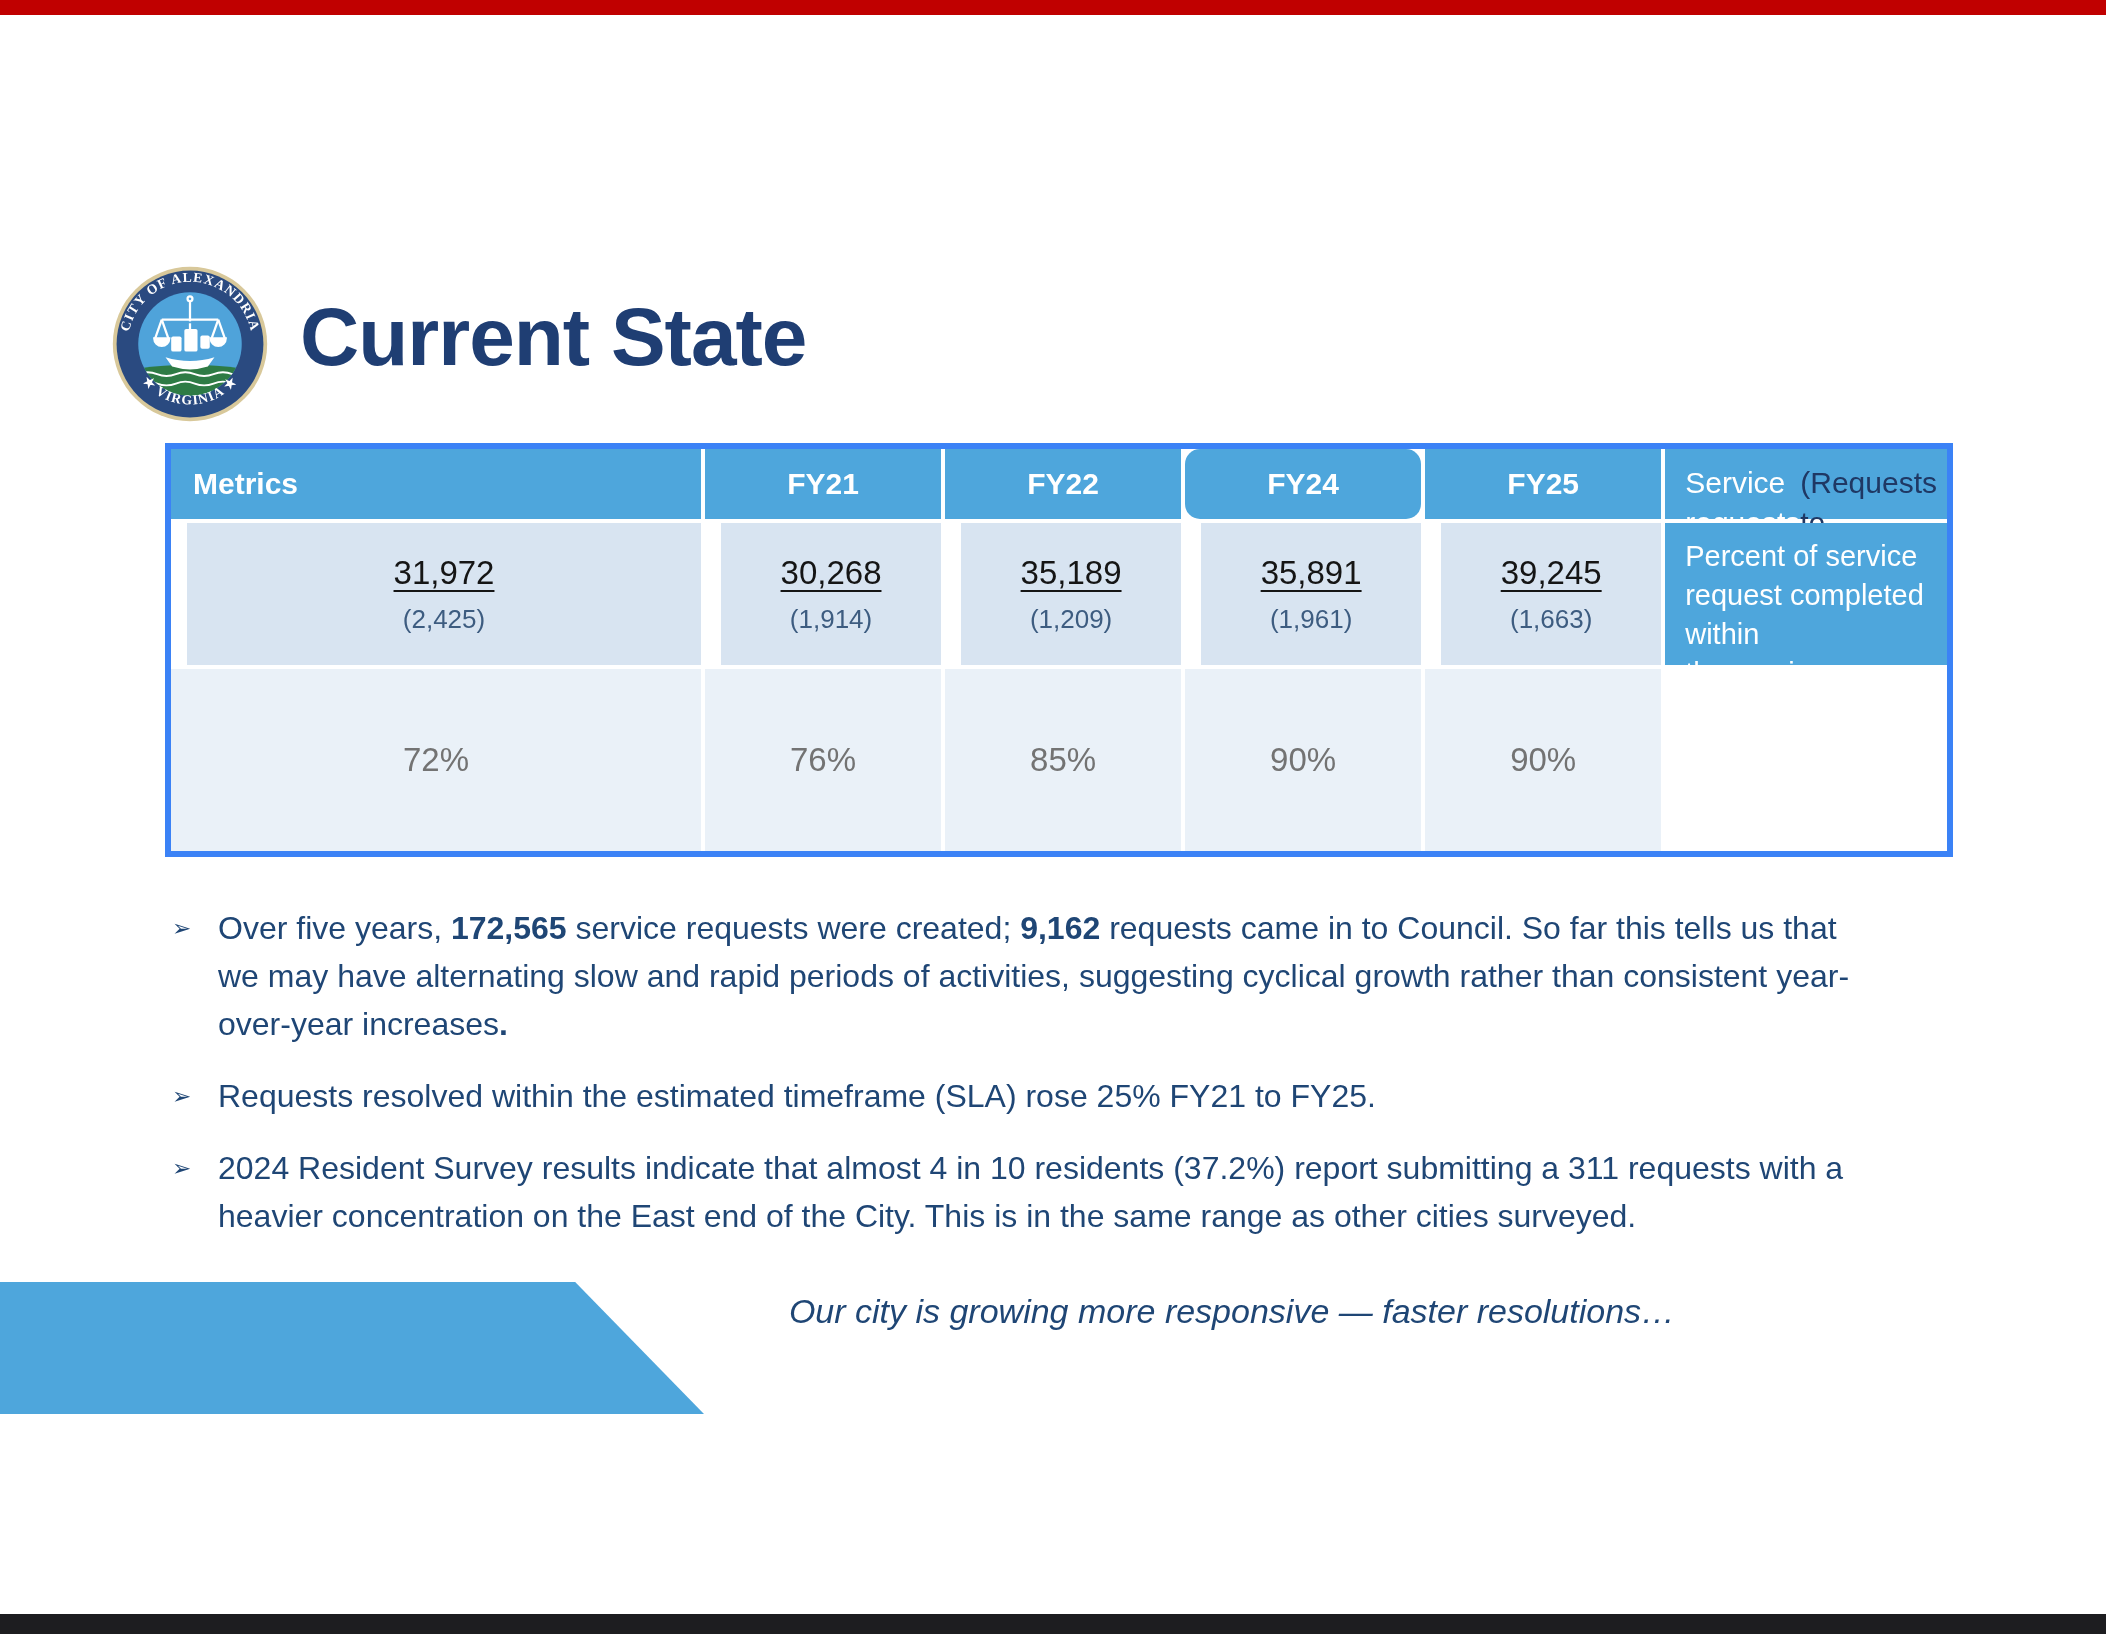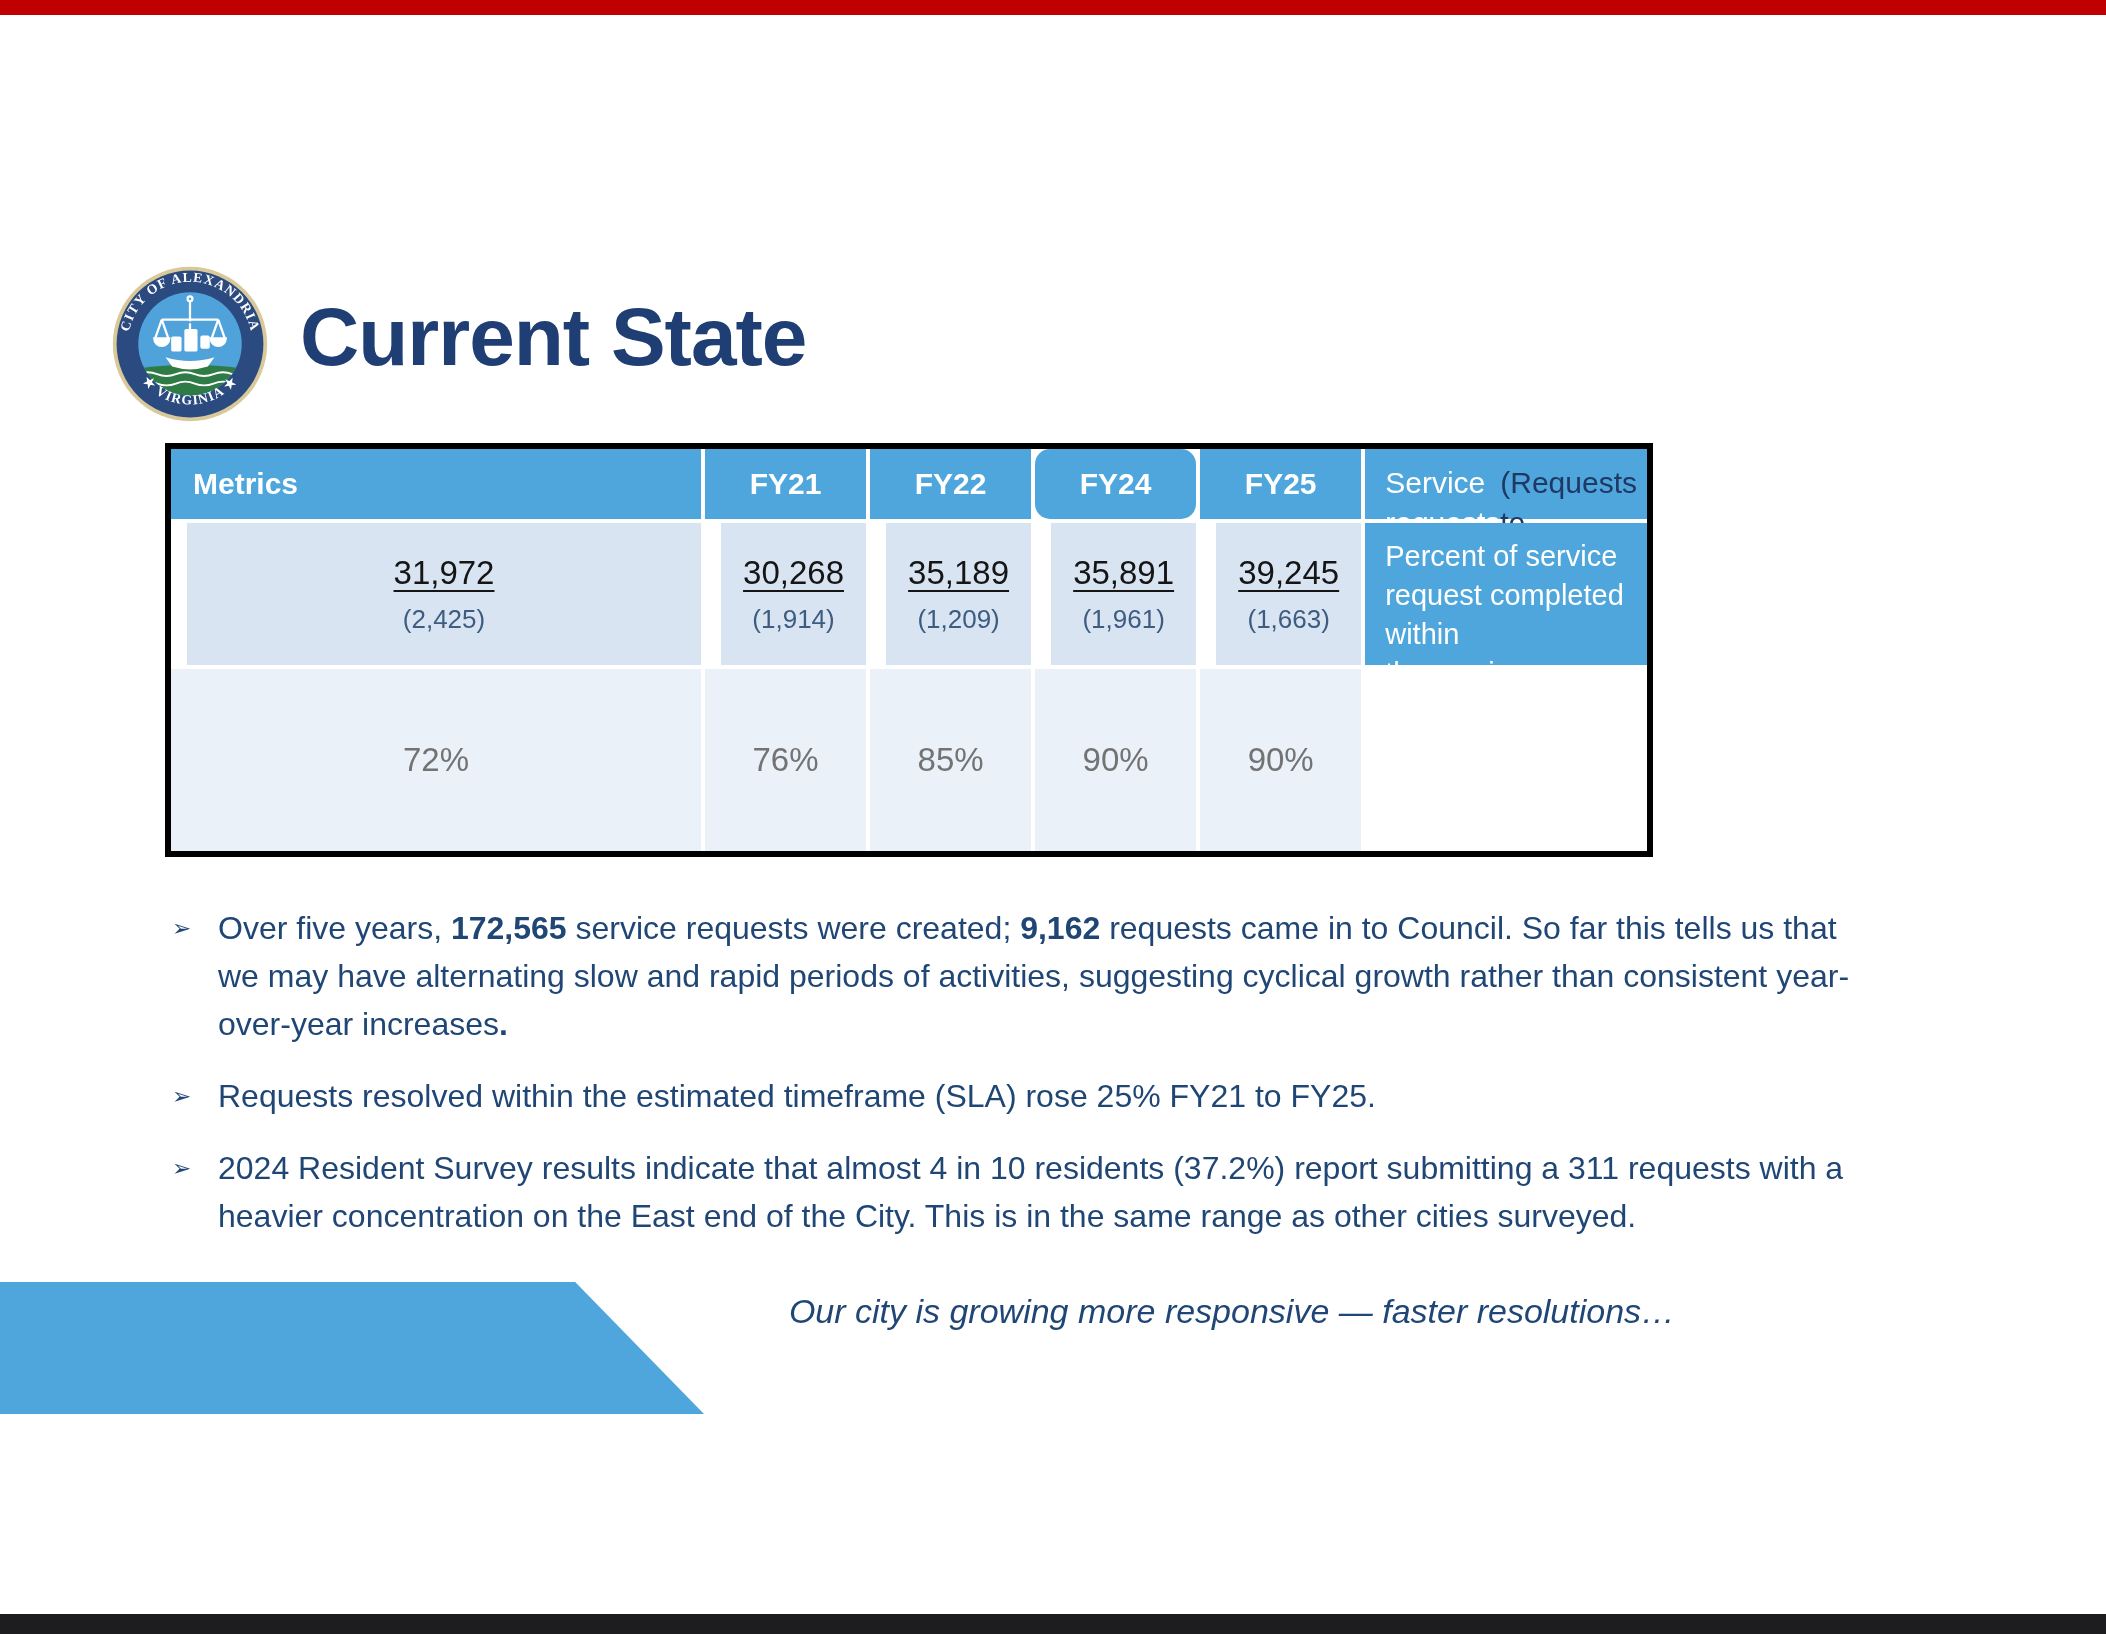--- a/index.html
+++ b/index.html
@@ -14,22 +14,22 @@
   .seal { position:absolute; left:110px; top:264px; width:160px; height:160px; }
 
   
   .page-title {
     position:absolute; left:300px; top:290px; width:1200px;
     font-size:82px; font-weight:700; letter-spacing:-1px; color:#1F3E73;
   }
 
   
   .metrics-table {
-    position:absolute; left:165px; top:443px; width:1488px; box-sizing:border-box;
-    border:6px solid #000000; background:#ffffff;
+    position:absolute; left:165px; top:443px; width:1788px; box-sizing:border-box;
+    border:6px solid #3b82f6; background:#ffffff;
     display:grid; grid-template-columns:530px 1fr 1fr 1fr 1fr 1fr;
     grid-template-rows:70px 142px 182px; gap:4px;
   }
   .th {
     background:#4EA6DC; color:#ffffff; font-size:30px; font-weight:700;
     display:flex; align-items:center; justify-content:center;
   }
   .th.metrics-head { justify-content:flex-start; padding-left:22px; }
   .th.regular { font-weight:700;border-radius:15px; }
   .label-cell {

